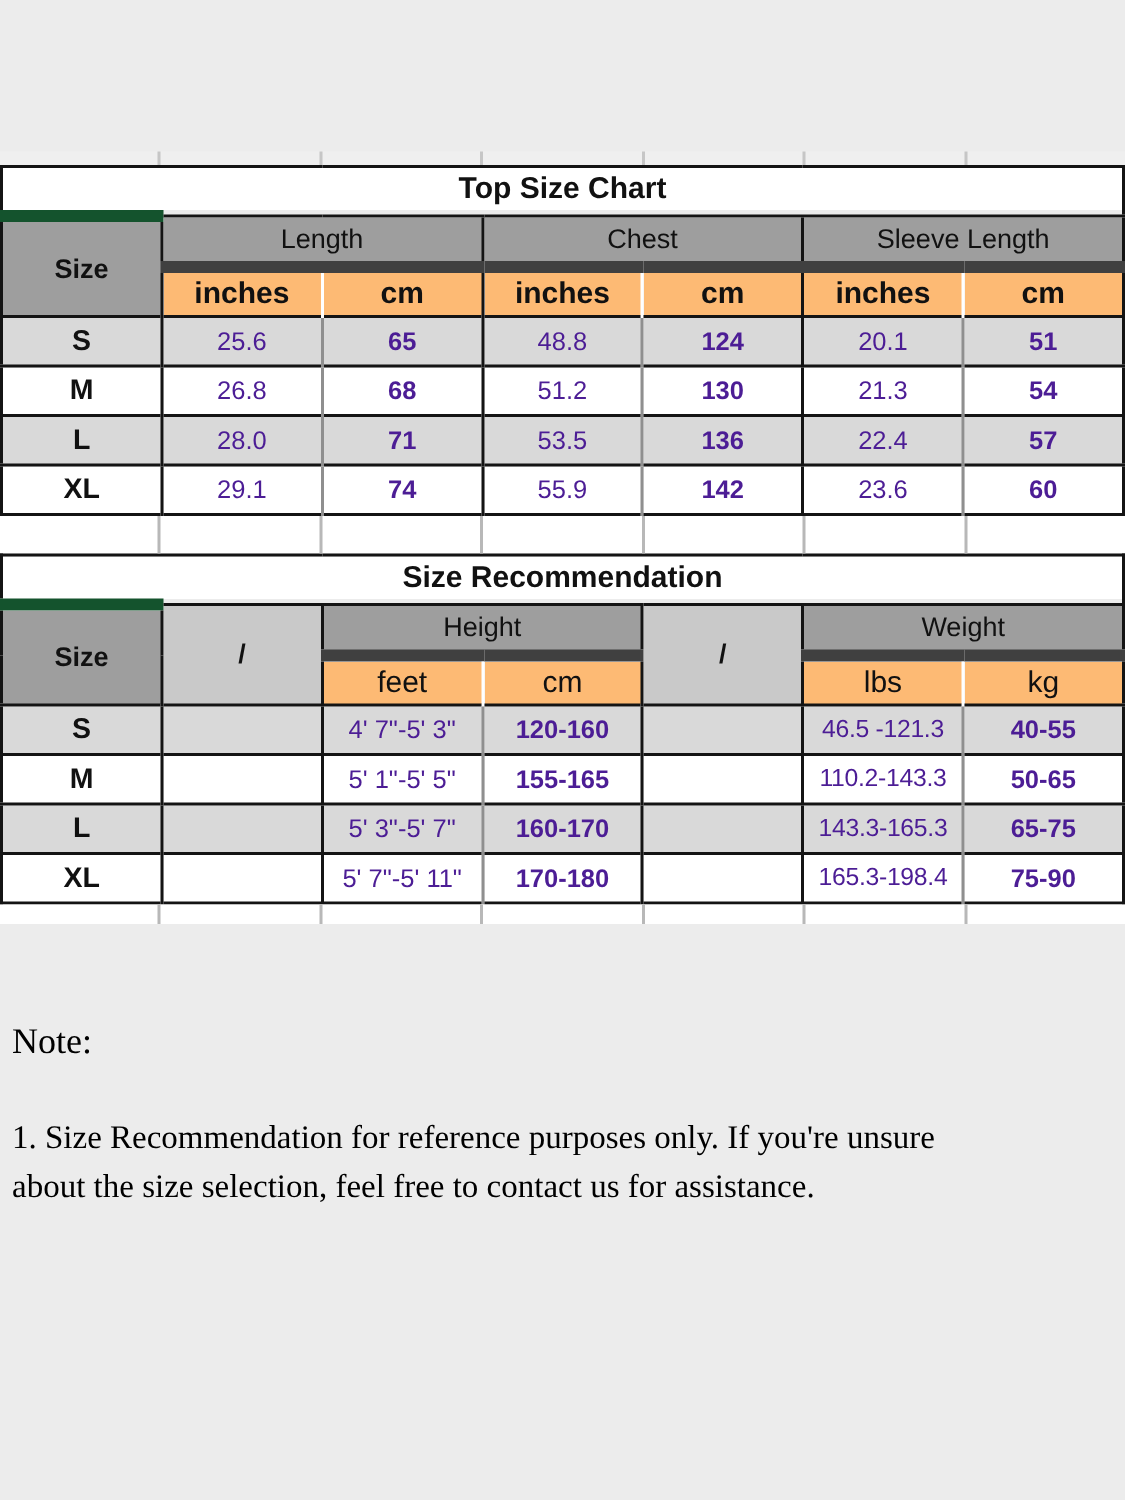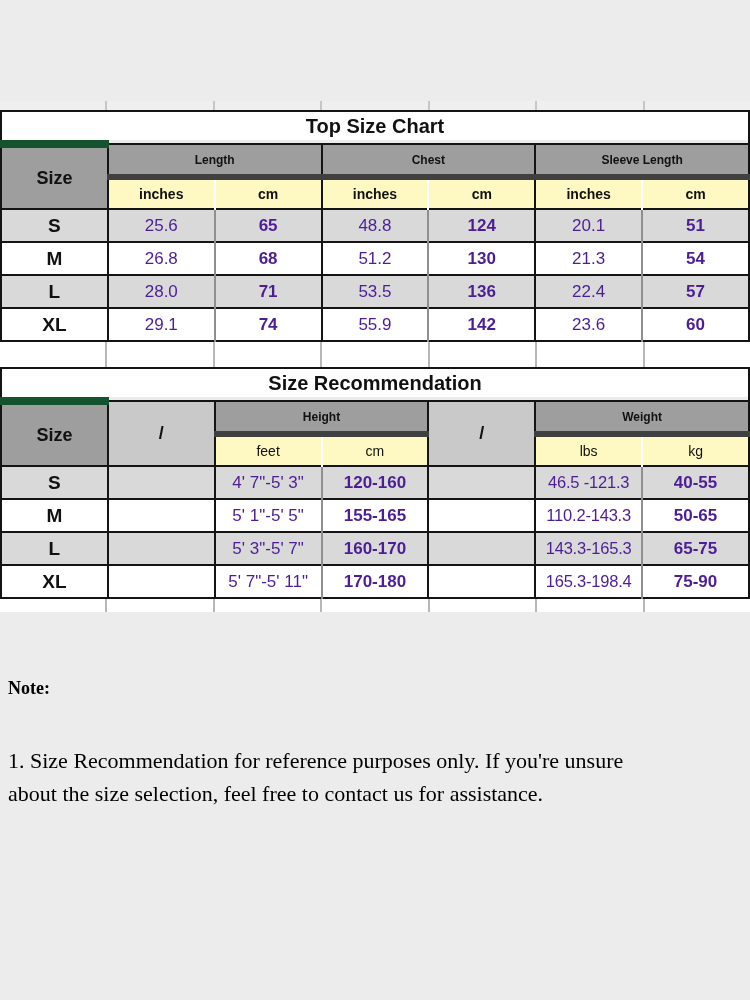--- a/index.html
+++ b/index.html
@@ -20,41 +20,41 @@
   .h25{height:25px;}
   .h13{height:13px;}
 
   table{width:750px;border-collapse:collapse;table-layout:fixed;
         border:2px solid #141414;box-sizing:border-box;
         font-family:"Liberation Sans",sans-serif;}
   td{text-align:center;vertical-align:middle;padding:0;overflow:hidden;
      white-space:nowrap;color:#111;}
 
   .title-row td{background:#ffffff;font-weight:700;font-size:20px;height:28px;}
-  .grp{background:#9e9e9e;font-weight:700;font-size:12px;height:29px;
+  .grp{background:#9e9e9e;font-weight:400;font-size:18px;height:29px;
        border-top:2px solid #141414;}
   .size-h{background:#9e9e9e;font-weight:700;font-size:18px;
           border-top:8px solid #14532d;}
   .slash{background:#c9c9c9;font-weight:700;font-size:18px;
          border-top:2px solid #141414;}
-  .sub{background:#fef9c3;height:28px;font-size:14px;border-top:6px solid #404040;}
+  .sub{background:#fdba74;height:28px;font-size:20px;border-top:8px solid #404040;}
   .sub-b{font-weight:700;}
   tr.data td{border-top:2px solid #141414;height:31px;}
   tr.odd td{background:#d9d9d9;}
   tr.even td{background:#ffffff;}
   .size-cell{font-weight:700;font-size:19px;}
   .val{font-size:17px;color:#4c1d95;}
   .val-sm{font-size:16.5px;letter-spacing:-0.2px;}
 
   .bl{border-left:2px solid #141414;}  
   .bg{border-left:2px solid #8f8f8f;font-weight:bold;}  
   .bw{border-left:2px solid #ffffff;}  
 
   .note{margin:66px 8px 0 8px;font-family:"Liberation Serif",serif;color:#000;}
-  .note-heading{font-weight:700;font-size:18px;margin-bottom:45px;}
+  .note-heading{font-weight:400;font-size:24px;margin-bottom:32px;}
   .note p{white-space:pre-line;font-size:22px;line-height:33px;margin:0 0 34px 0;}
 </style>
 </head>
 <body>
 
 <div class="page">
 
   <div class="top-spacer"></div>
 
   <div class="strip strip-ticks">

